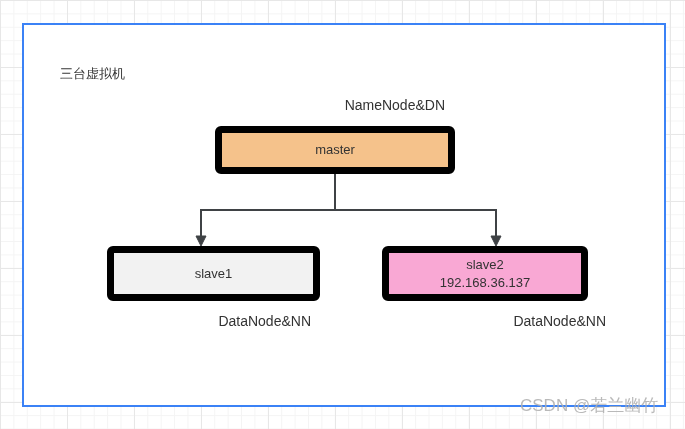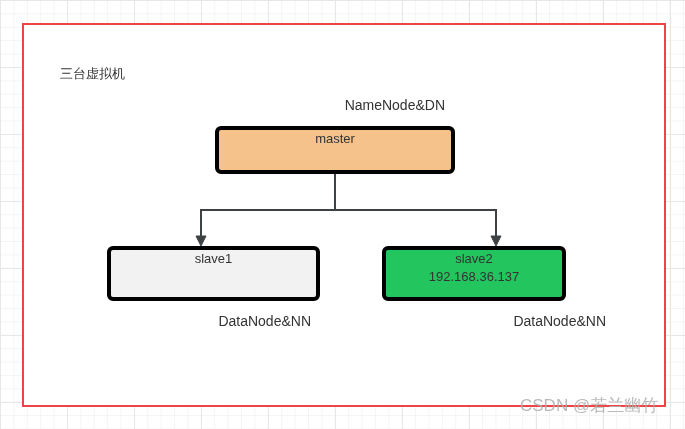--- a/index.html
+++ b/index.html
@@ -20,21 +20,21 @@
       linear-gradient(90deg, #f4f4f4 1px, transparent 1px);
     background-size: 67px 67px, 67px 67px, 13.4px 13.4px, 13.4px 13.4px;
   }
   .canvas-frame {
     position: absolute;
     left: 22px;
     top: 23px;
     width: 644px;
     height: 384px;
     background: #ffffff;
-    border: 2px solid #ef4444;
+    border: 2px solid #3b82f6;
     box-sizing: border-box;
   }
   .frame-title {
     position: absolute;
     left: 36px;
     top: 40px;
     font-size: 13px;
     color: #333333;
     white-space: nowrap;
   }
@@ -45,45 +45,46 @@
     font-size: 14px;
     color: #333333;
     white-space: nowrap;
   }
   #label-namenode { left: 225px; top: 97px; }
   #label-datanode-1 { left: 91px;  top: 313px; }
   #label-datanode-2 { left: 386px; top: 313px; }
   .node {
     position: absolute;
     box-sizing: border-box;
-    border: 4px solid #000000;
+    border: 7px solid #000000;
     border-radius: 6px;
     display: flex;
     flex-direction: column;
     align-items: center;
+    justify-content: center;
     font-size: 13px;
     color: #333333;
     line-height: 1.35;
     text-align: center;
   }
   #node-master {
     left: 215px; top: 126px;
     width: 240px; height: 48px;
     background: #f5c28b;
   }
   #node-slave1 {
     left: 95px; top: 246px;
     width: 213px; height: 55px;
     background: #f2f2f2;
     margin-left: 12px;
   }
   #node-slave2 {
     left: 382px; top: 246px;
-    width: 184px; height: 55px;
-    background: #22c55e;
+    width: 206px; height: 55px;
+    background: #f9a8d4;
   }
   .connector-svg {
     position: absolute;
     left: 0; top: 0;
     width: 685px; height: 429px;
     pointer-events: none;
   }
   .watermark {
     position: absolute;
     left: 520px;

